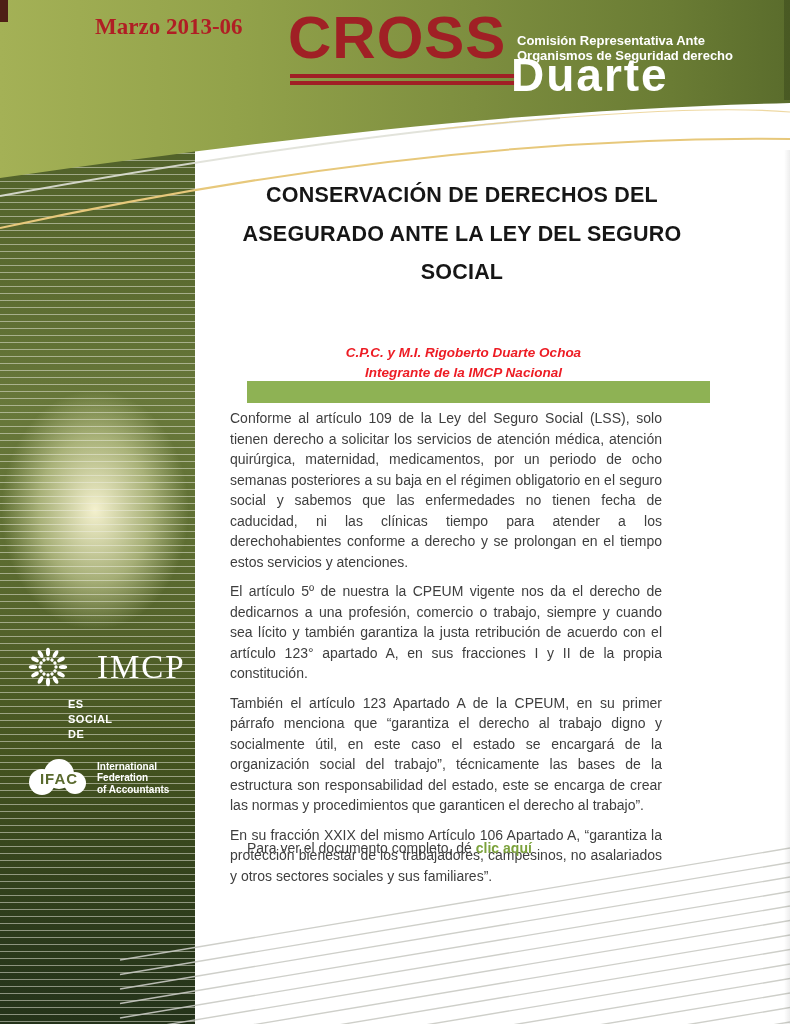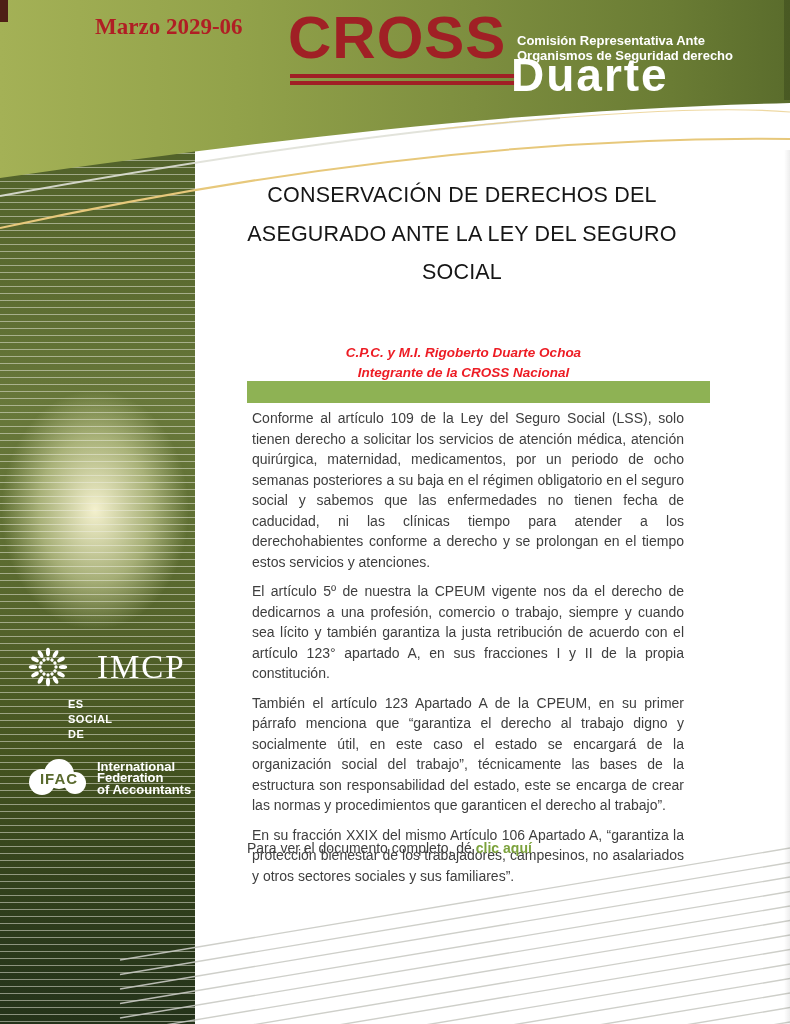--- a/index.html
+++ b/index.html
@@ -12,43 +12,43 @@
     background:
       repeating-linear-gradient(180deg, rgba(238,238,226,0.50) 0px, rgba(238,238,226,0.50) 1.2px, rgba(0,0,0,0) 1.2px, rgba(0,0,0,0) 7px),
       radial-gradient(ellipse 125px 160px at 95px 364px, rgba(249,245,211,0.97) 0%, rgba(214,218,164,0.60) 45%, rgba(130,145,75,0) 75%),
       linear-gradient(180deg,#51612a 0%,#5b6b30 15%,#68783a 30%,#5e6e32 45%,#505f28 58%,#44531f 70%,#37461d 80%,#2b3a1b 90%,#24331a 100%);
   }
   .imcp{position:absolute;left:24px;top:497px;display:flex;align-items:center;}
   .imcp-text{color:#ffffff;font-family:"Liberation Serif",serif;font-size:33px;letter-spacing:2px;margin-left:25px;}
   .membership{position:absolute;left:68px;top:551px;color:#ffffff;font-size:11px;font-weight:bold;
               line-height:15px;letter-spacing:0.5px;white-space:pre-line;}
   .ifac{position:absolute;left:26px;top:610px;display:flex;align-items:center;}
-  .ifac-caption{color:#ffffff;font-size:13px;font-weight:bold;line-height:11.5px;white-space:pre-line;margin-left:5px;}
+  .ifac-caption{color:#ffffff;font-size:10px;font-weight:bold;line-height:11.5px;white-space:pre-line;margin-left:5px;}
   .ifac-word{font-family:"Liberation Sans",sans-serif;font-weight:bold;font-size:15px;letter-spacing:1px;fill:#5a6a2e;}
 
   
   .banner-svg{position:absolute;left:0;top:0;}
   .corner-mark{position:absolute;left:0;top:0;width:8px;height:22px;background:#4f1f16;}
   .issue{position:absolute;left:95px;top:14px;color:#b01e24;font-family:"Liberation Serif",serif;
          font-weight:bold;font-size:23px;}
   .cross-word{position:absolute;left:288px;top:8px;color:#a02025;font-weight:bold;font-size:60px;
               letter-spacing:1px;line-height:60px;text-align:center;}
   .cross-rule{position:absolute;left:290px;width:226px;height:3.5px;background:#a02025;}
   .cross-sub{position:absolute;left:517px;top:33px;color:#ffffff;font-weight:bold;font-size:13px;
              line-height:15px;white-space:pre-line;}
   .informa{position:absolute;left:511px;top:52px;color:#ffffff;font-weight:bold;font-size:46px;
            letter-spacing:2px;line-height:46px;}
 
   
   .title{position:absolute;left:242px;top:176px;width:440px;text-align:center;color:#161616;
-         font-weight:normal;font-size:21.5px;line-height:38.5px;letter-spacing:0.2px;}
+         font-weight:bold;font-size:21.5px;line-height:38.5px;letter-spacing:0.2px;}
   .author{position:absolute;left:247px;top:343px;width:433px;text-align:center;color:#ed1c24;
           font-weight:bold;font-style:italic;font-size:13.5px;line-height:20px;}
   .divider-bar{position:absolute;left:247px;top:381px;width:463px;height:22px;background:#8eb254;}
-  .body-text{position:absolute;left:252px;top:408px;width:432px;}
+  .body-text{position:absolute;left:230px;top:408px;width:432px;}
   .body-text p{margin:0 0 9px 0;color:#3e3e3e;font-size:14px;line-height:20.5px;text-align:justify;}
   .footer-line{position:absolute;left:247px;top:840px;color:#3e3e3e;font-size:14px;}
   .footer-link{color:#7ca23c;font-weight:bold;text-decoration:none;cursor:pointer;}
 
   
   .fan-svg{position:absolute;left:0;top:834px;}
   .right-shade{position:absolute;right:0;top:150px;width:6px;height:874px;
                background:linear-gradient(90deg,rgba(0,0,0,0) 0%,rgba(0,0,0,0.07) 100%);}
 </style>
 </head>
@@ -139,33 +139,33 @@
       </linearGradient>
     </defs>
     <path d="M0,0 H790 V103 C520,110 300,136 0,178 Z" fill="url(#bgrad)"></path>
     <rect x="784" y="0" width="6" height="100" fill="rgba(35,45,15,0.30)"></rect>
     <path d="M0,196 C210,158 400,130 560,118" stroke="#dfe0d7" stroke-width="2" fill="none" opacity="0.9"></path>
     <path d="M0,228 C300,163 560,136 790,139" stroke="#e7c87b" stroke-width="2" fill="none"></path>
     <path d="M430,130 C600,112 720,106 790,112" stroke="#e7c87b" stroke-width="1.2" fill="none" opacity="0.7"></path>
   </svg>
   <div class="corner-mark"></div>
 
-  <div class="issue">Marzo 2029-06</div>
+  <div class="issue">Marzo 2013-06</div>
   <div class="cross-word">CROSS</div>
   <div class="cross-rule" style="top:74px;"></div>
   <div class="cross-rule" style="top:81px;"></div>
   <div class="cross-sub">Comisión Representativa Ante
 Organismos de Seguridad derecho</div>
   <div class="informa">Duarte</div>
 
   <h1 class="title" style="margin:0;">CONSERVACIÓN DE DERECHOS DEL ASEGURADO ANTE LA LEY DEL SEGURO SOCIAL</h1>
 
   <div class="author">
     <div>C.P.C. y M.I. Rigoberto Duarte Ochoa</div>
-    <div>Integrante de la CROSS Nacional</div>
+    <div>Integrante de la IMCP Nacional</div>
   </div>
 
   <div class="divider-bar"></div>
 
   <div class="body-text">
     <p>Conforme al artículo 109 de la Ley del Seguro Social (LSS), solo tienen derecho a solicitar los servicios de atención médica, atención quirúrgica, maternidad, medicamentos, por un periodo de ocho semanas posteriores a su baja en el régimen obligatorio en el seguro social y sabemos que las enfermedades no tienen fecha de caducidad, ni las clínicas tiempo para atender a los derechohabientes conforme a derecho y se prolongan en el tiempo estos servicios y atenciones.</p>
     <p>El artículo 5º de nuestra la CPEUM vigente nos da el derecho de dedicarnos a una profesión, comercio o trabajo, siempre y cuando sea lícito y también garantiza la justa retribución de acuerdo con el artículo 123° apartado A, en sus fracciones I y II de la propia constitución.</p>
     <p>También el artículo 123 Apartado A de la CPEUM, en su primer párrafo menciona que “garantiza el derecho al trabajo digno y socialmente útil, en este caso el estado se encargará de la organización social del trabajo”, técnicamente las bases de la estructura son responsabilidad del estado, este se encarga de crear las normas y procedimientos que garanticen el derecho al trabajo”.</p>
     <p>En su fracción XXIX del mismo Artículo 106 Apartado A, “garantiza la protección bienestar de los trabajadores, campesinos, no asalariados y otros sectores sociales y sus familiares”.</p>
   </div>

